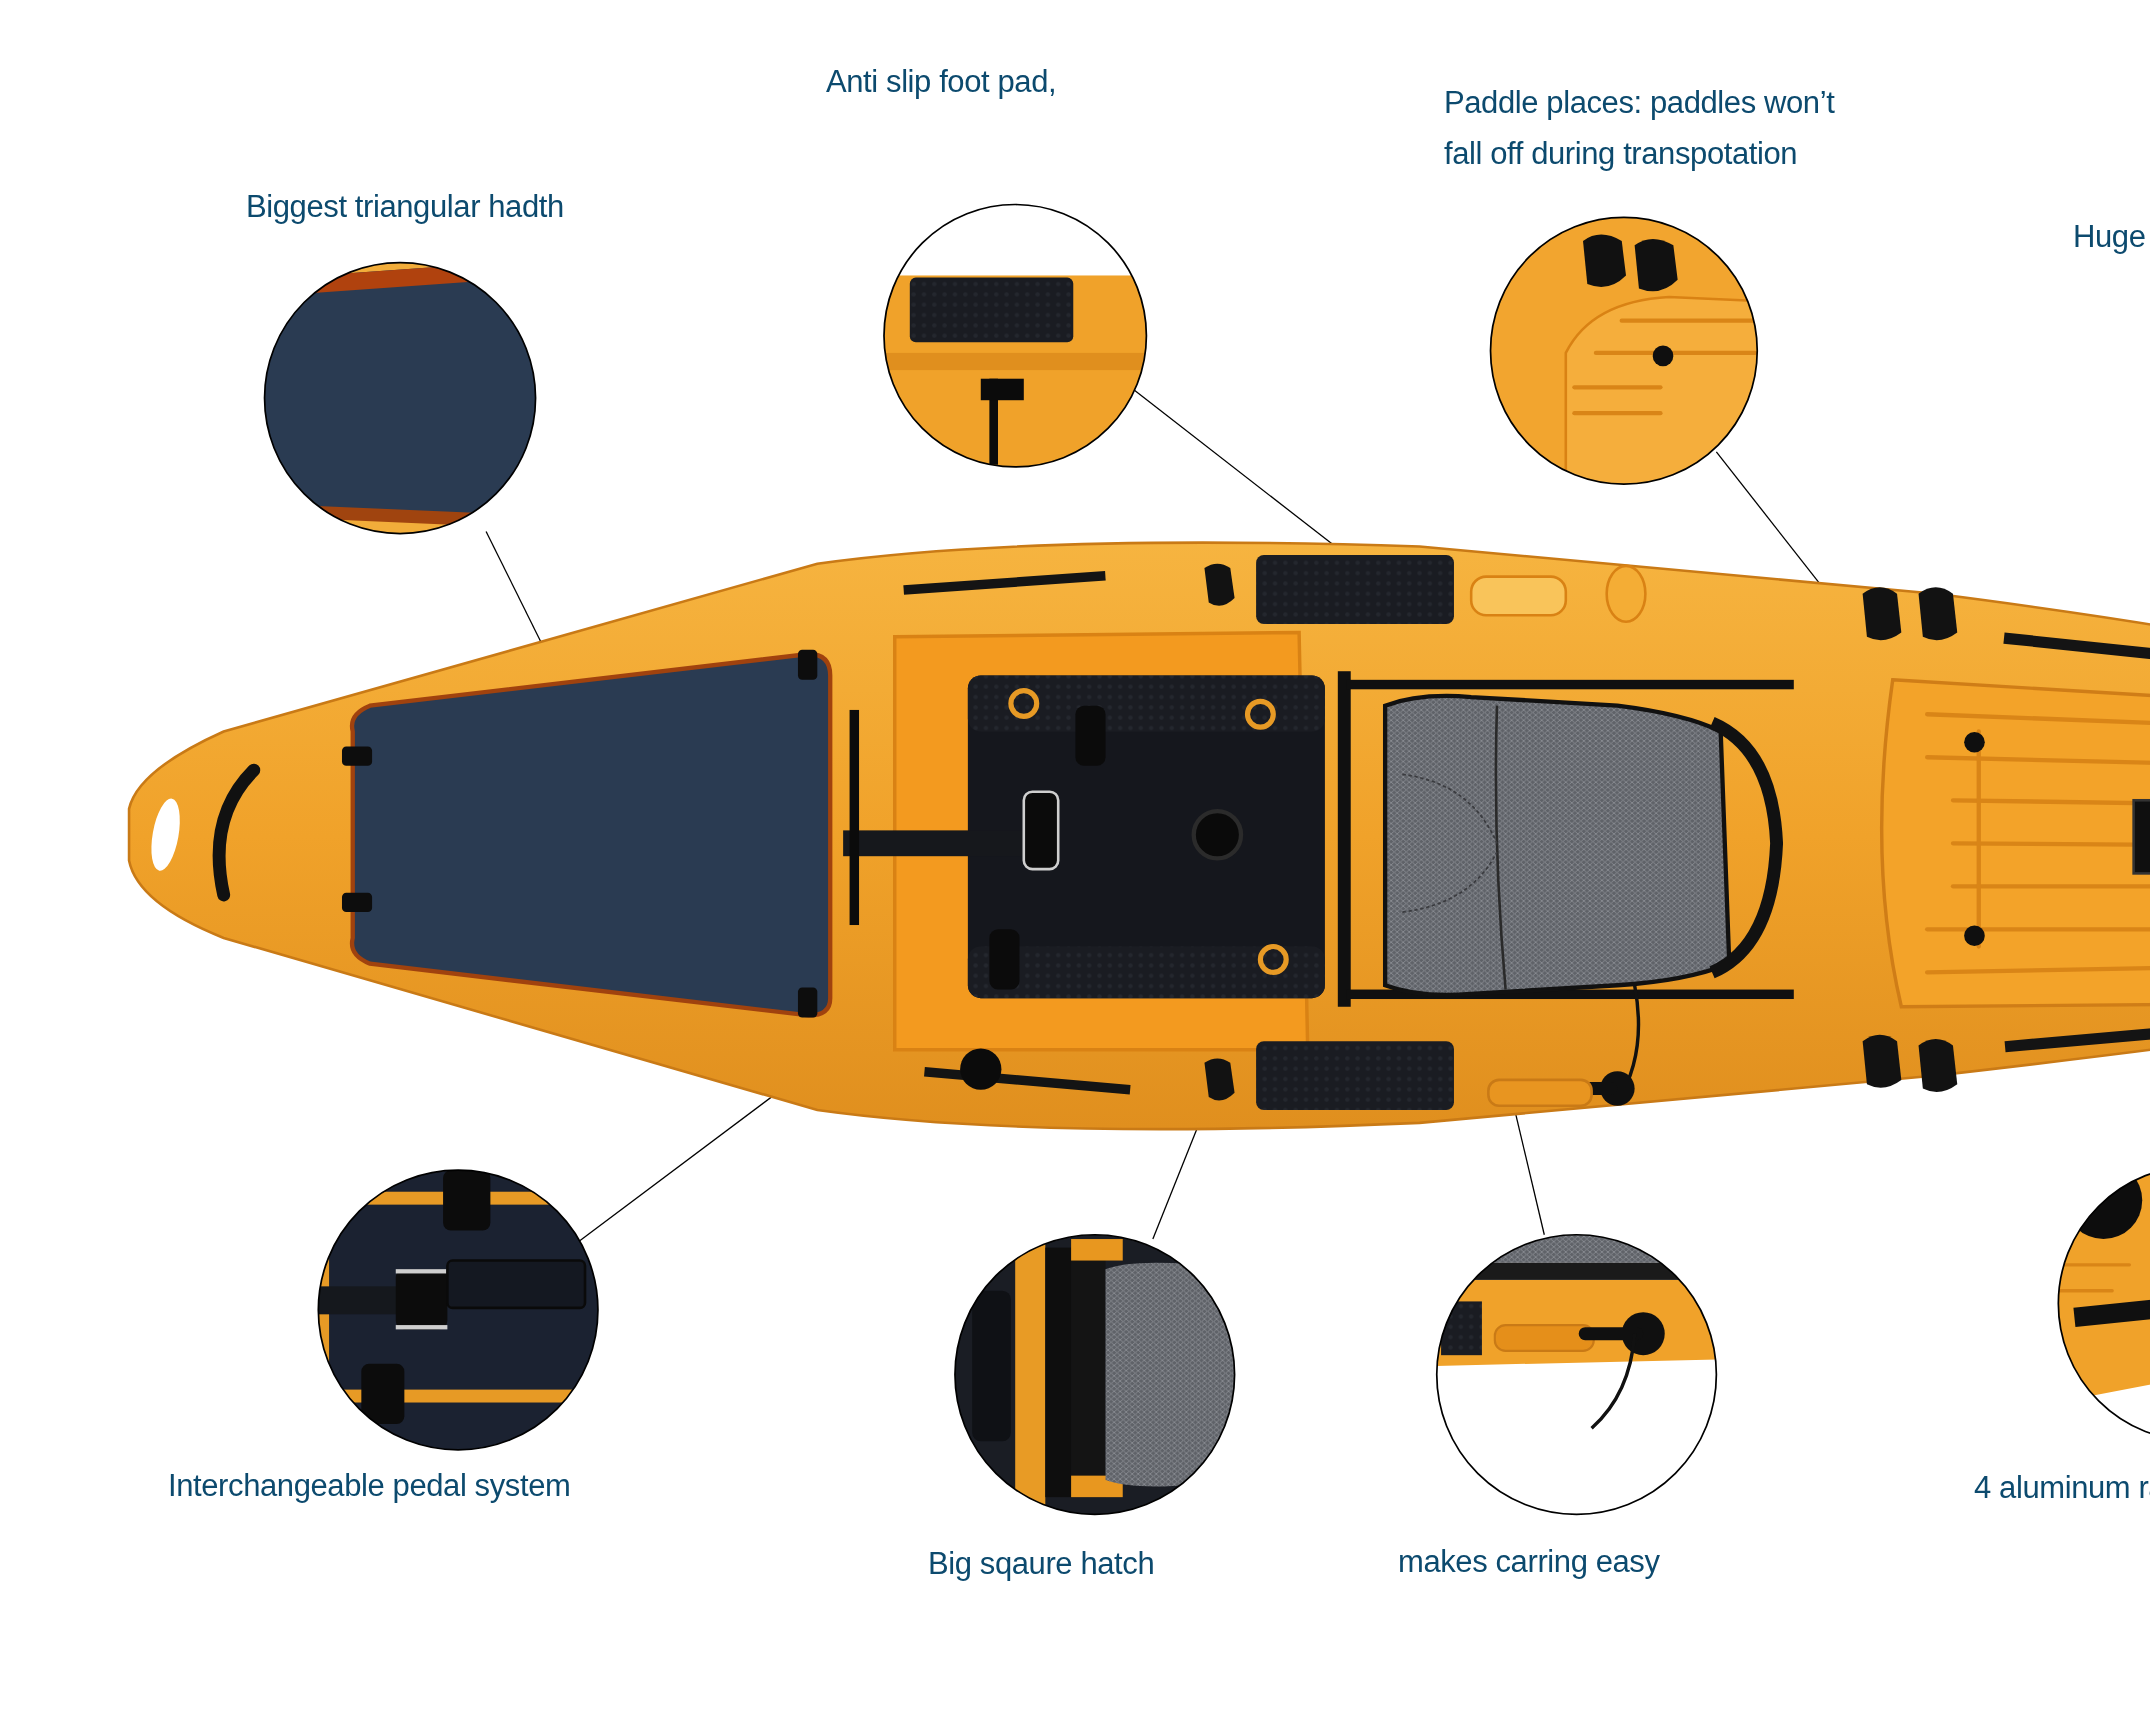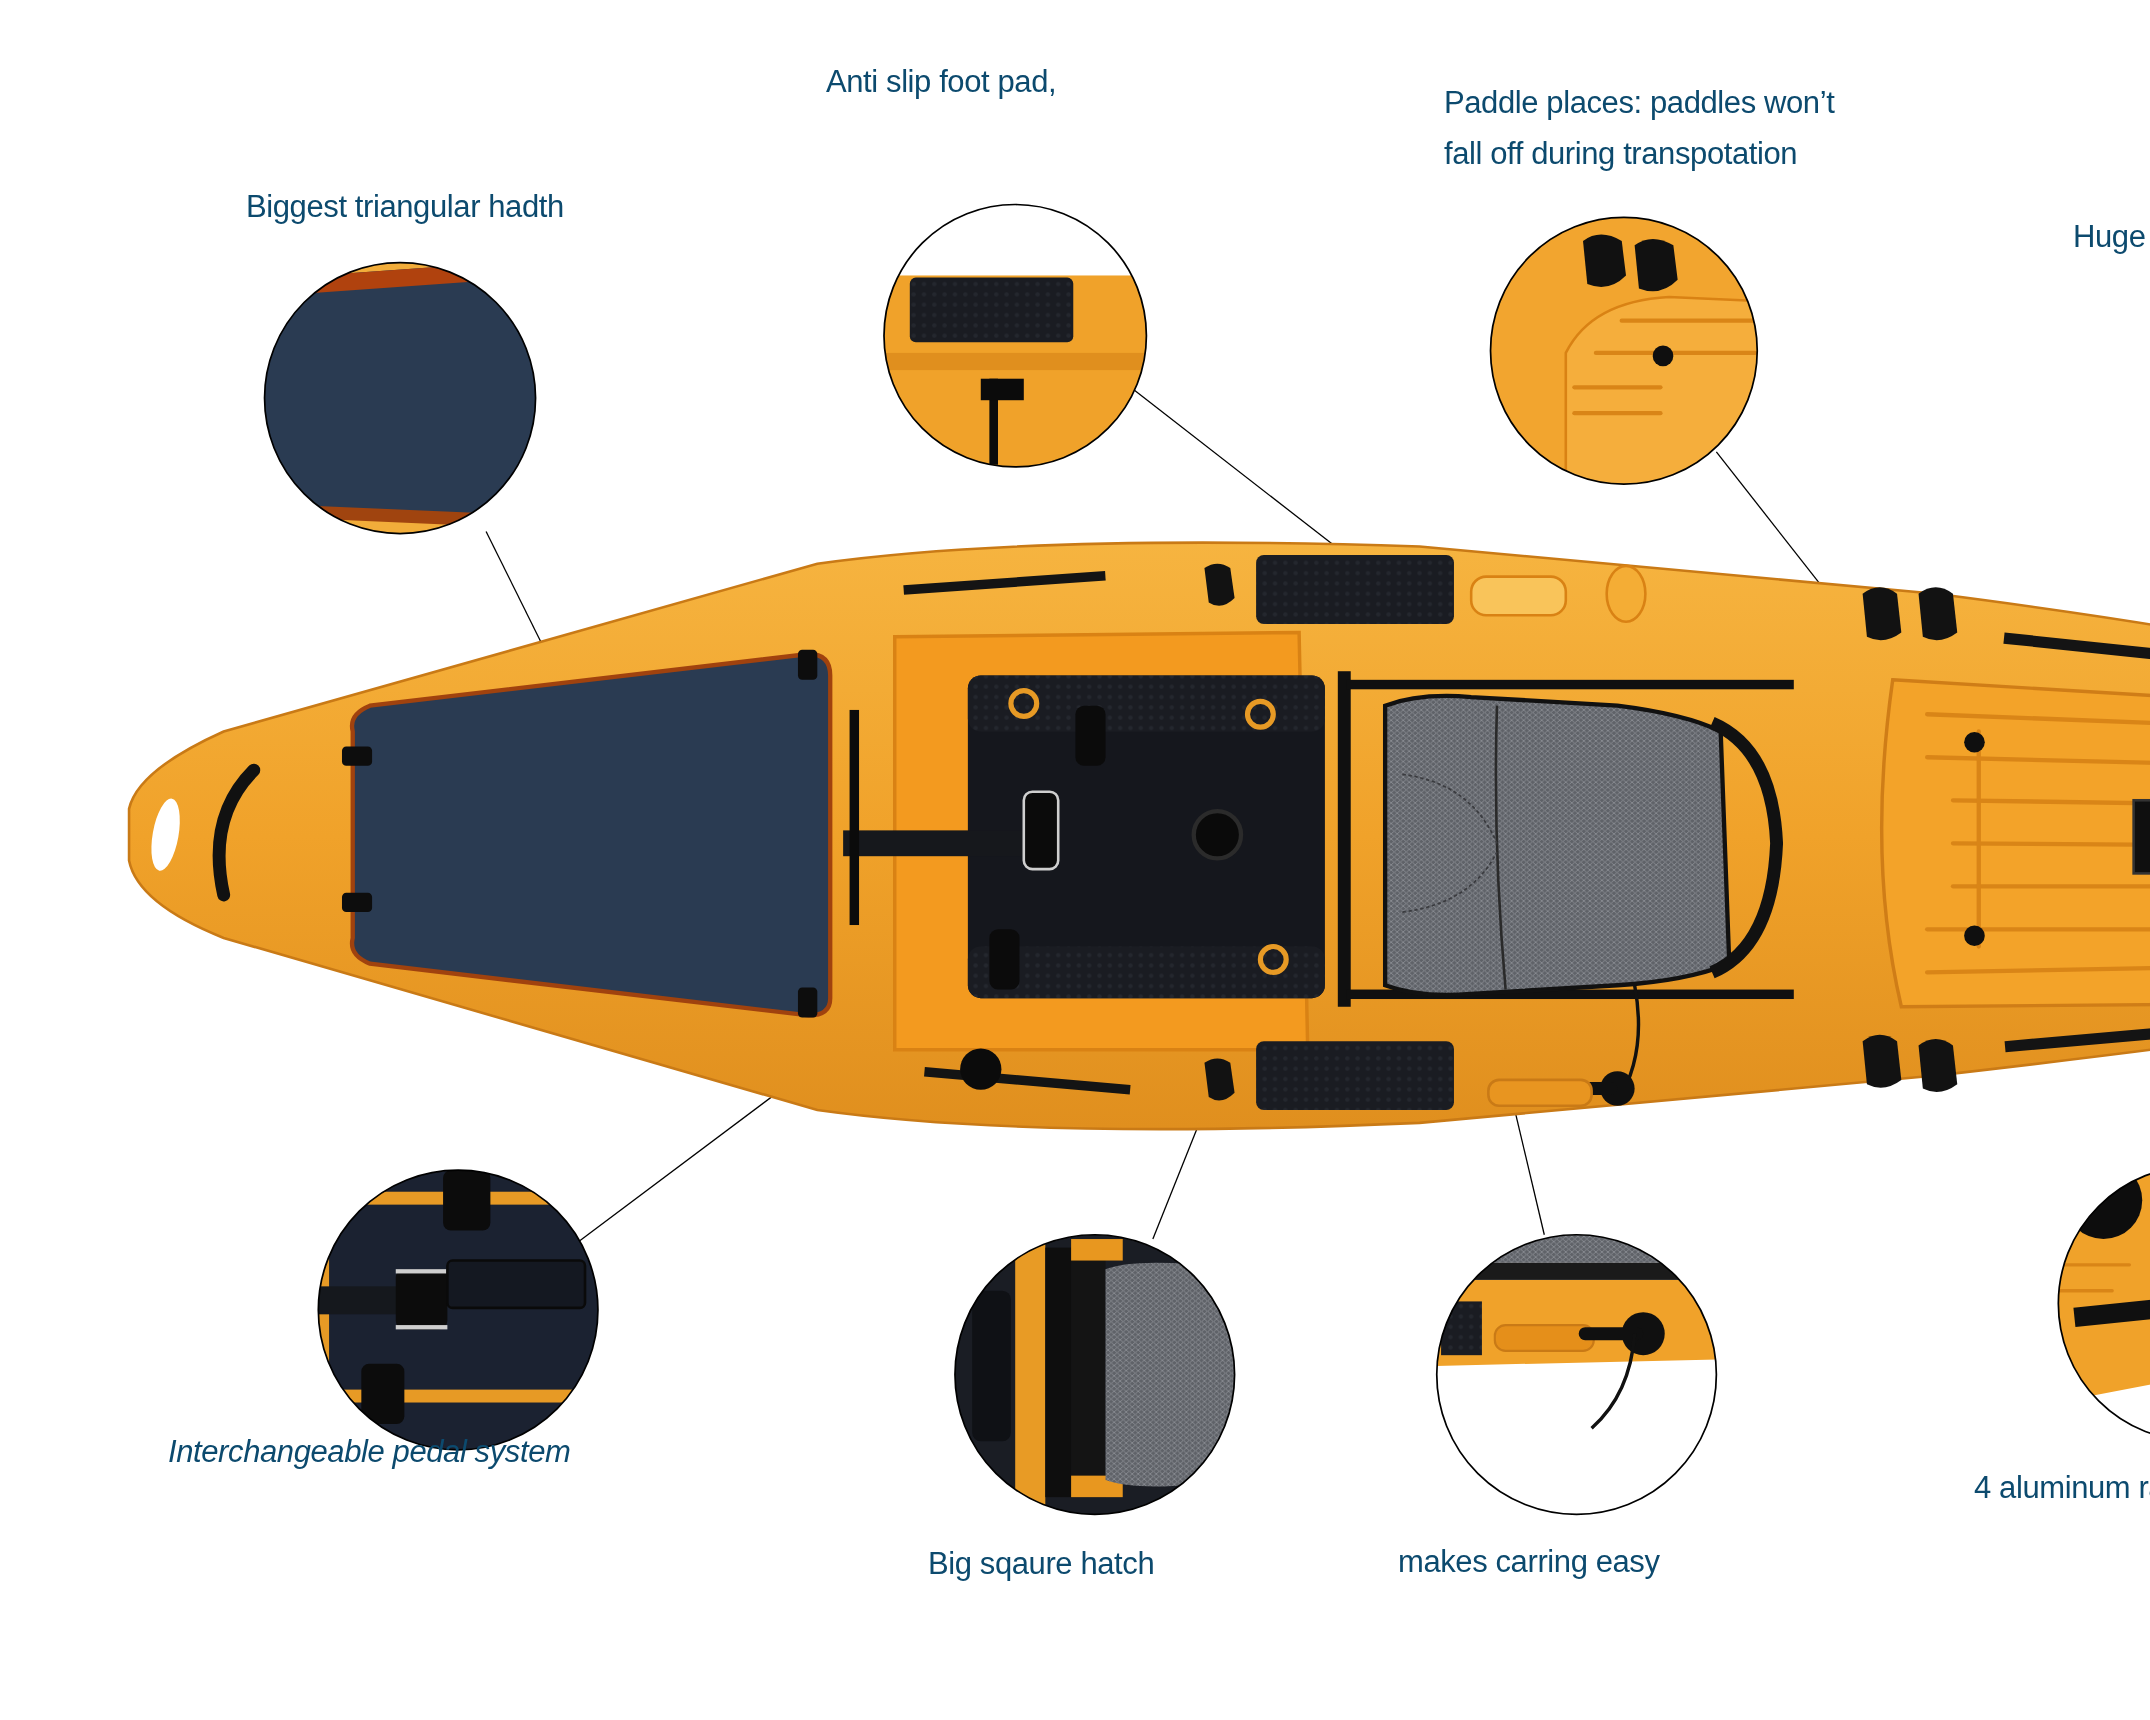--- a/index.html
+++ b/index.html
@@ -291,21 +291,21 @@
 
   <div class="label" style="left:1444px; top:77px;">
     <div>Paddle places: paddles won’t</div>
     <div>fall off during transpotation</div>
   </div>
 
   <div class="label" style="left:2073px; top:211px;">
     <div>Huge back storage place</div>
   </div>
 
-  <div class="label" style="left:168px; top:1426px;font-style:italic;">
+  <div class="label" style="left:168px; top:1460px;">
     <div>Interchangeable pedal system</div>
   </div>
 
   <div class="label" style="left:928px; top:1538px;">
     <div>Big sqaure hatch</div>
   </div>
 
   <div class="label" style="left:1398px; top:1536px;">
     <div>makes carring easy</div>
   </div>

